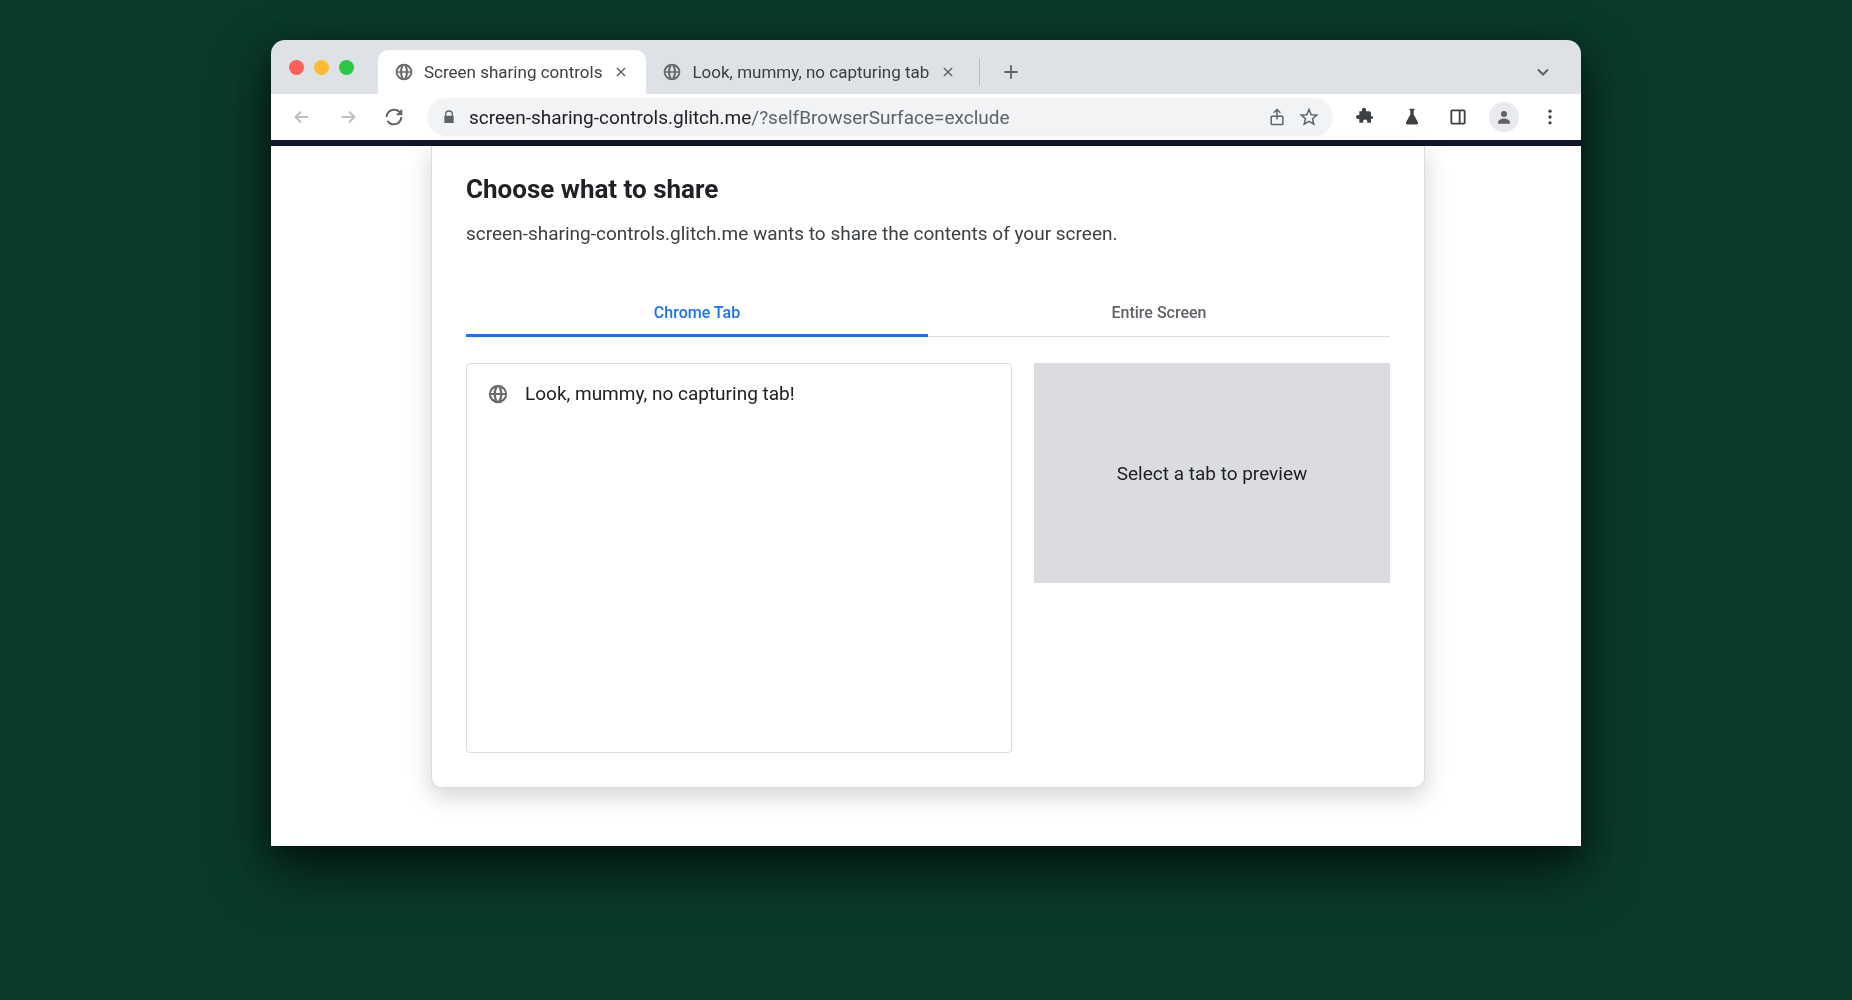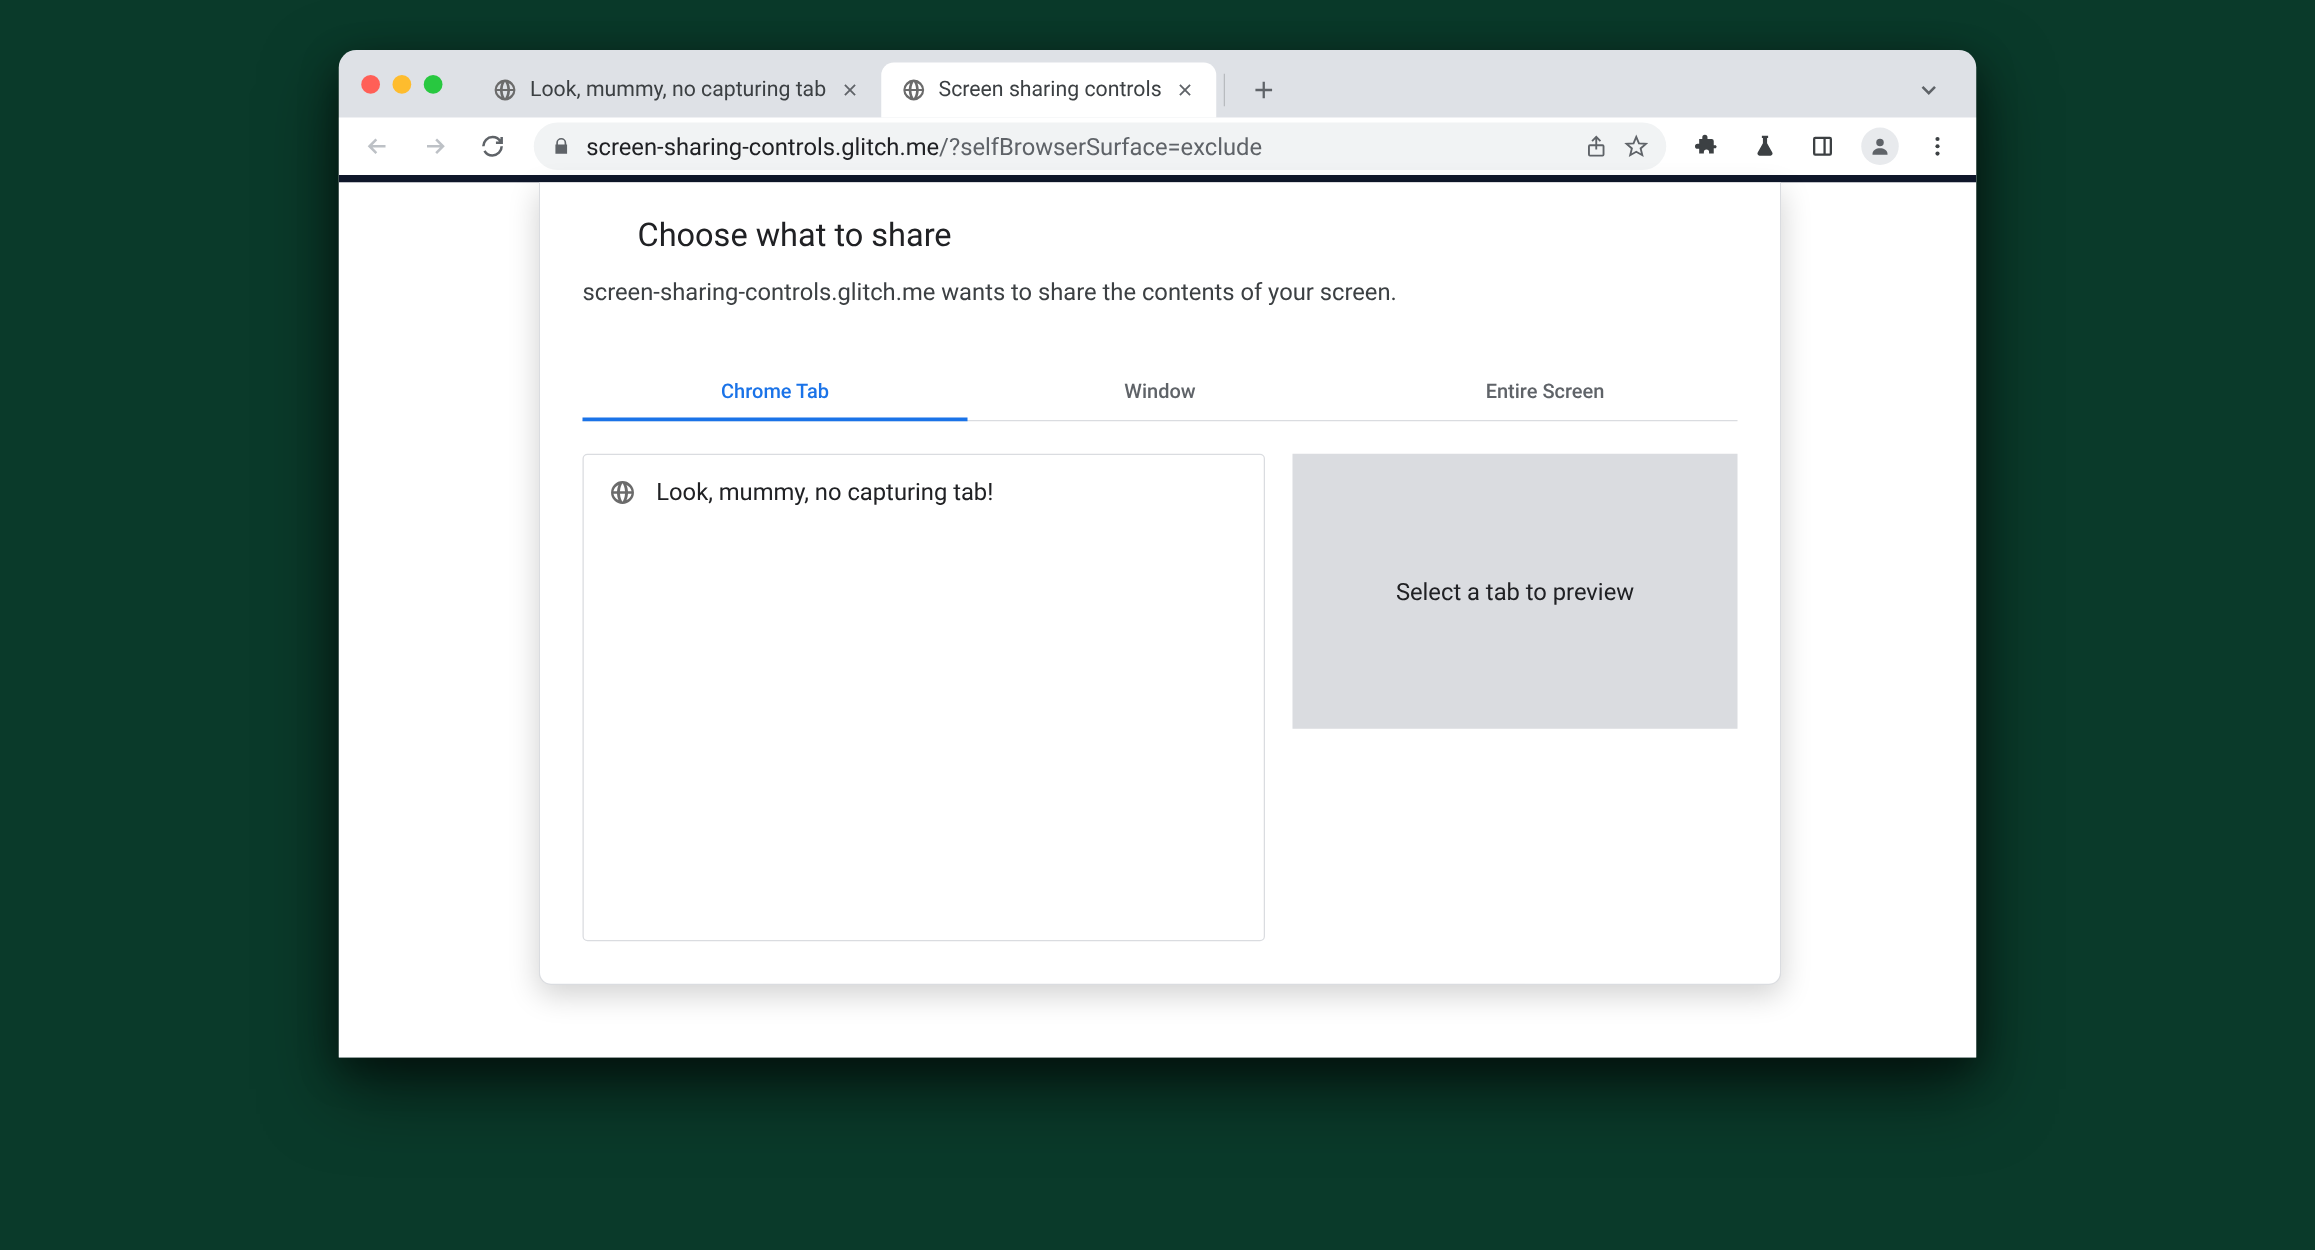--- a/index.html
+++ b/index.html
@@ -202,24 +202,23 @@
       width: 994px;
       background: #fff;
       border: 1px solid #dadce0;
       border-top: none;
       border-radius: 0 0 10px 10px;
       box-shadow: 0 8px 24px rgba(0,0,0,0.18);
       padding: 28px 34px 34px;
     }
     .dialog-title {
       font-size: 26px;
-      font-weight: 400;
+      font-weight: 700;
       color: #202124;
       margin-bottom: 18px;
-      margin-left: 44px;
     }
     .dialog-subtitle {
       font-size: 19px;
       color: #3c4043;
       margin-bottom: 44px;
     }
     .share-tabs {
       display: flex;
       border-bottom: 1px solid #dadce0;
     }
@@ -295,41 +294,41 @@
 <div class="viewport">
   <div class="browser-window">
 
     <div class="tab-bar">
       <div class="traffic-lights">
         <div class="traffic-light tl-red"></div>
         <div class="traffic-light tl-yellow"></div>
         <div class="traffic-light tl-green"></div>
       </div>
 
+      <div class="tab active">
+        <span class="tab-icon">
+          <svg viewBox="0 0 24 24" fill="currentColor">
+              <path d="M12 2a10 10 0 100 20 10 10 0 000-20zm7.9 9h-3.1a16 16 0 00-1.3-5.6A8 8 0 0119.9 11zM12 4c.9 1.3 2 3.5 2.2 7H9.8C10 7.5 11.1 5.3 12 4zM8.5 5.4A16 16 0 007.2 11H4.1a8 8 0 014.4-5.6zM4.1 13h3.1a16 16 0 001.3 5.6A8 8 0 014.1 13zM12 20c-.9-1.3-2-3.5-2.2-7h4.4c-.2 3.5-1.3 5.7-2.2 7zm3.5-1.4a16 16 0 001.3-5.6h3.1a8 8 0 01-4.4 5.6z"></path>
+            </svg>
+        </span>
+        <span class="tab-title">Screen sharing controls</span>
+        <span class="tab-close">
+          <svg viewBox="0 0 24 24" width="14" height="14" stroke="currentColor" stroke-width="2.5" fill="none">
+              <path d="M5 5l14 14M19 5L5 19"></path>
+            </svg>
+        </span>
+      </div>
+
       <div class="tab">
         <span class="tab-icon">
           <svg viewBox="0 0 24 24" fill="currentColor">
               <path d="M12 2a10 10 0 100 20 10 10 0 000-20zm7.9 9h-3.1a16 16 0 00-1.3-5.6A8 8 0 0119.9 11zM12 4c.9 1.3 2 3.5 2.2 7H9.8C10 7.5 11.1 5.3 12 4zM8.5 5.4A16 16 0 007.2 11H4.1a8 8 0 014.4-5.6zM4.1 13h3.1a16 16 0 001.3 5.6A8 8 0 014.1 13zM12 20c-.9-1.3-2-3.5-2.2-7h4.4c-.2 3.5-1.3 5.7-2.2 7zm3.5-1.4a16 16 0 001.3-5.6h3.1a8 8 0 01-4.4 5.6z"></path>
             </svg>
         </span>
         <span class="tab-title">Look, mummy, no capturing tab</span>
-        <span class="tab-close">
-          <svg viewBox="0 0 24 24" width="14" height="14" stroke="currentColor" stroke-width="2.5" fill="none">
-              <path d="M5 5l14 14M19 5L5 19"></path>
-            </svg>
-        </span>
-      </div>
-
-      <div class="tab active">
-        <span class="tab-icon">
-          <svg viewBox="0 0 24 24" fill="currentColor">
-              <path d="M12 2a10 10 0 100 20 10 10 0 000-20zm7.9 9h-3.1a16 16 0 00-1.3-5.6A8 8 0 0119.9 11zM12 4c.9 1.3 2 3.5 2.2 7H9.8C10 7.5 11.1 5.3 12 4zM8.5 5.4A16 16 0 007.2 11H4.1a8 8 0 014.4-5.6zM4.1 13h3.1a16 16 0 001.3 5.6A8 8 0 014.1 13zM12 20c-.9-1.3-2-3.5-2.2-7h4.4c-.2 3.5-1.3 5.7-2.2 7zm3.5-1.4a16 16 0 001.3-5.6h3.1a8 8 0 01-4.4 5.6z"></path>
-            </svg>
-        </span>
-        <span class="tab-title">Screen sharing controls</span>
         <span class="tab-close">
           <svg viewBox="0 0 24 24" width="14" height="14" stroke="currentColor" stroke-width="2.5" fill="none">
               <path d="M5 5l14 14M19 5L5 19"></path>
             </svg>
         </span>
       </div>
 
       <div class="tab-separator"></div>
 
       <div class="new-tab-btn">
@@ -420,21 +419,20 @@
       </div>
     </div>
 
     <div class="content-area">
       <div class="share-dialog">
         <div class="dialog-title">Choose what to share</div>
         <div class="dialog-subtitle">screen-sharing-controls.glitch.me wants to share the contents of your screen.</div>
 
         <div class="share-tabs">
           <div class="share-tab active">Chrome Tab</div>
-          <div class="share-tab">Window</div>
           <div class="share-tab">Entire Screen</div>
         </div>
 
         <div class="share-body">
           <div class="tab-list">
             <div class="tab-item">
               <span class="tab-item-icon">
                 <svg viewBox="0 0 24 24" fill="currentColor">
                     <path d="M12 2a10 10 0 100 20 10 10 0 000-20zm7.9 9h-3.1a16 16 0 00-1.3-5.6A8 8 0 0119.9 11zM12 4c.9 1.3 2 3.5 2.2 7H9.8C10 7.5 11.1 5.3 12 4zM8.5 5.4A16 16 0 007.2 11H4.1a8 8 0 014.4-5.6zM4.1 13h3.1a16 16 0 001.3 5.6A8 8 0 014.1 13zM12 20c-.9-1.3-2-3.5-2.2-7h4.4c-.2 3.5-1.3 5.7-2.2 7zm3.5-1.4a16 16 0 001.3-5.6h3.1a8 8 0 01-4.4 5.6z"></path>
                   </svg>

